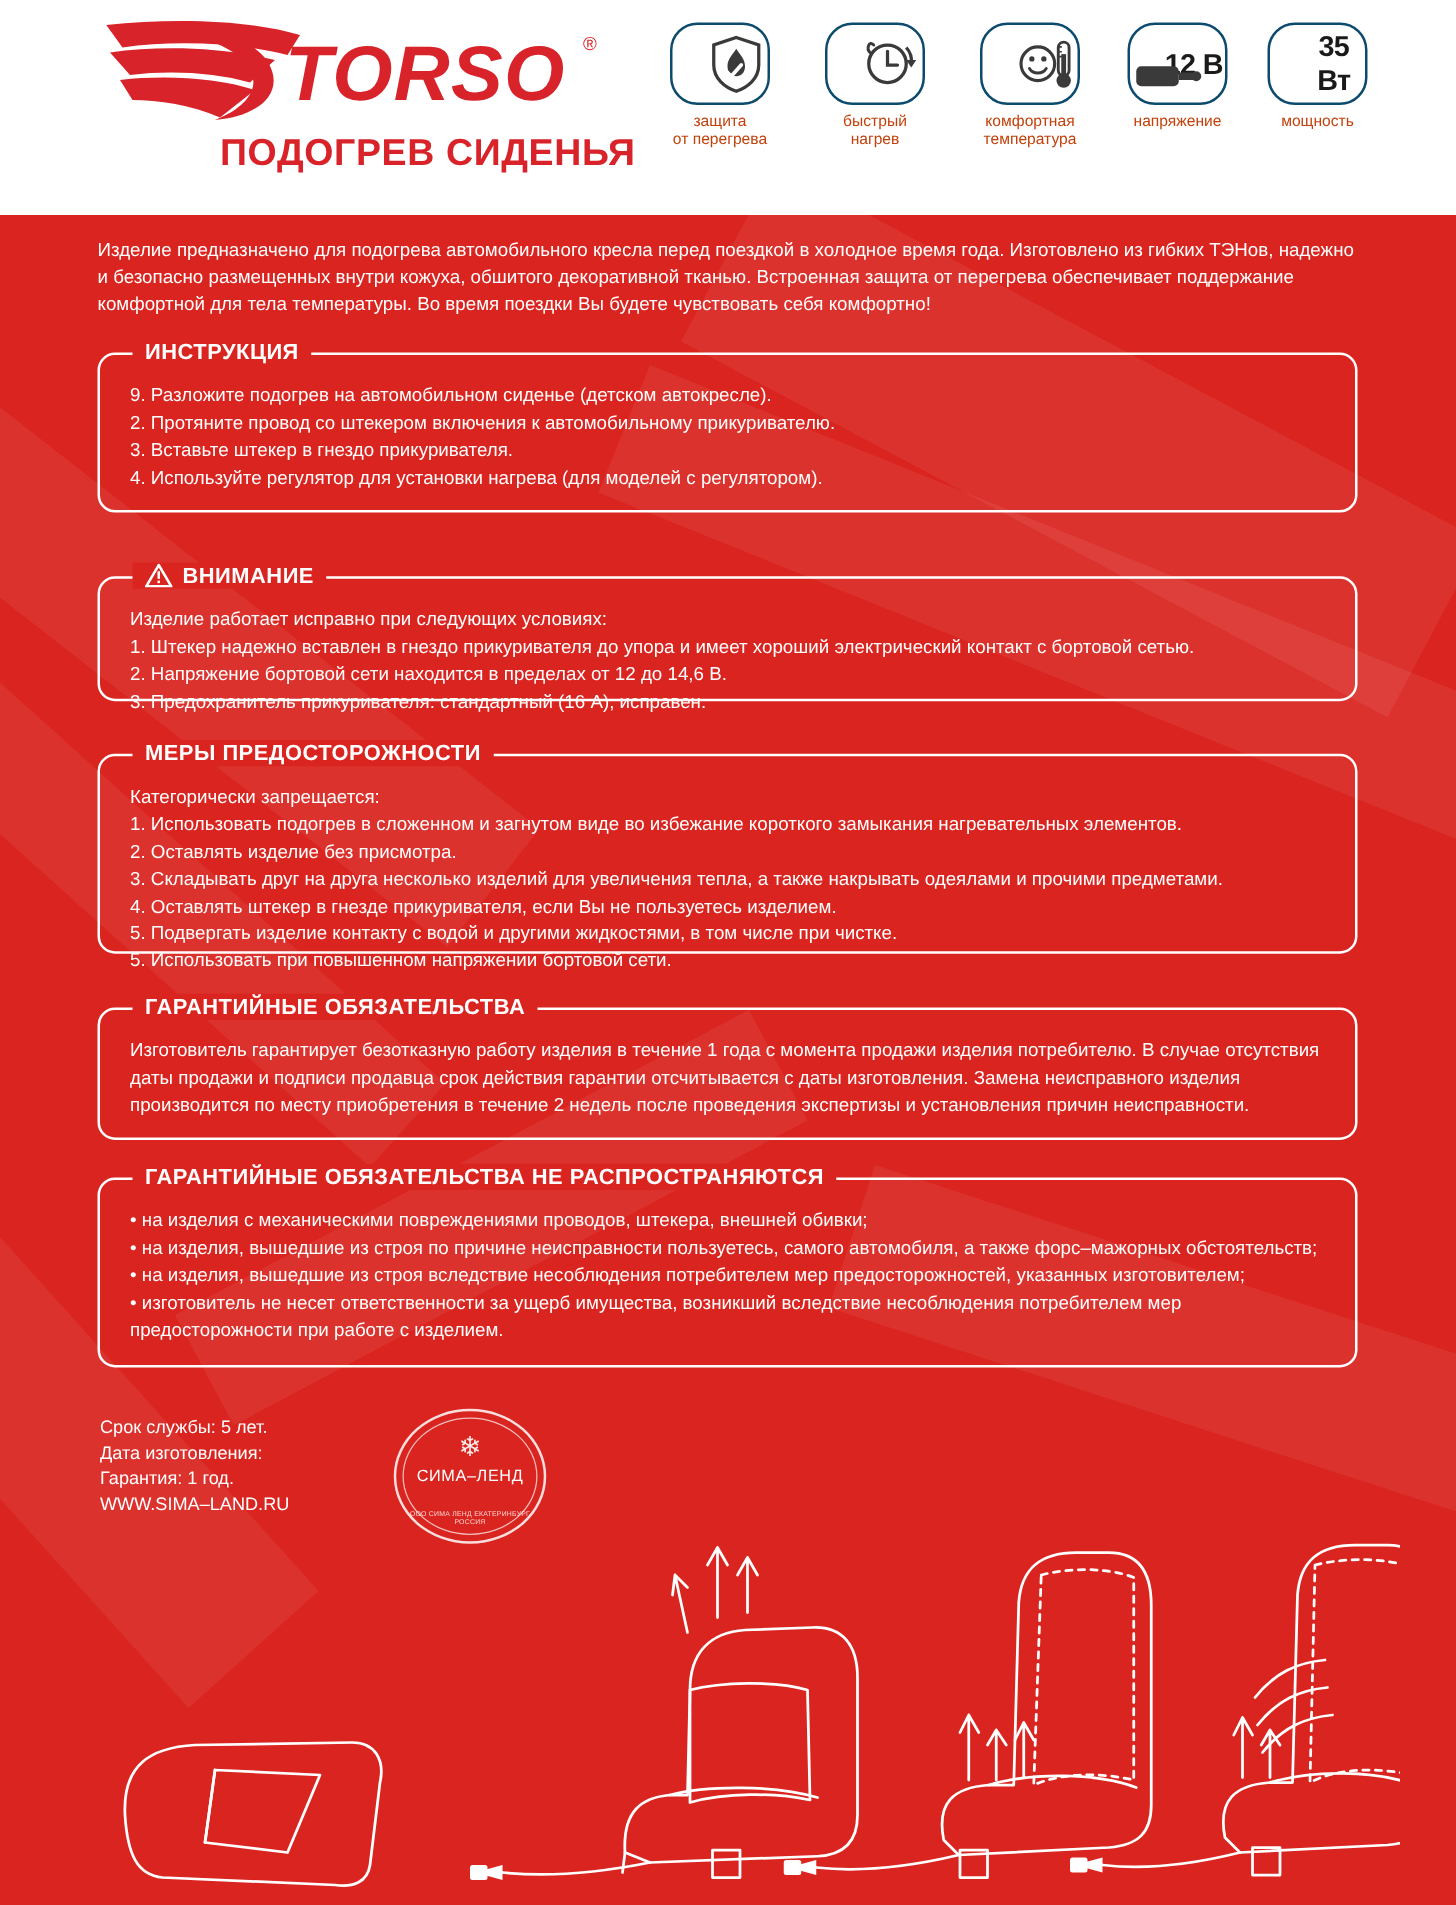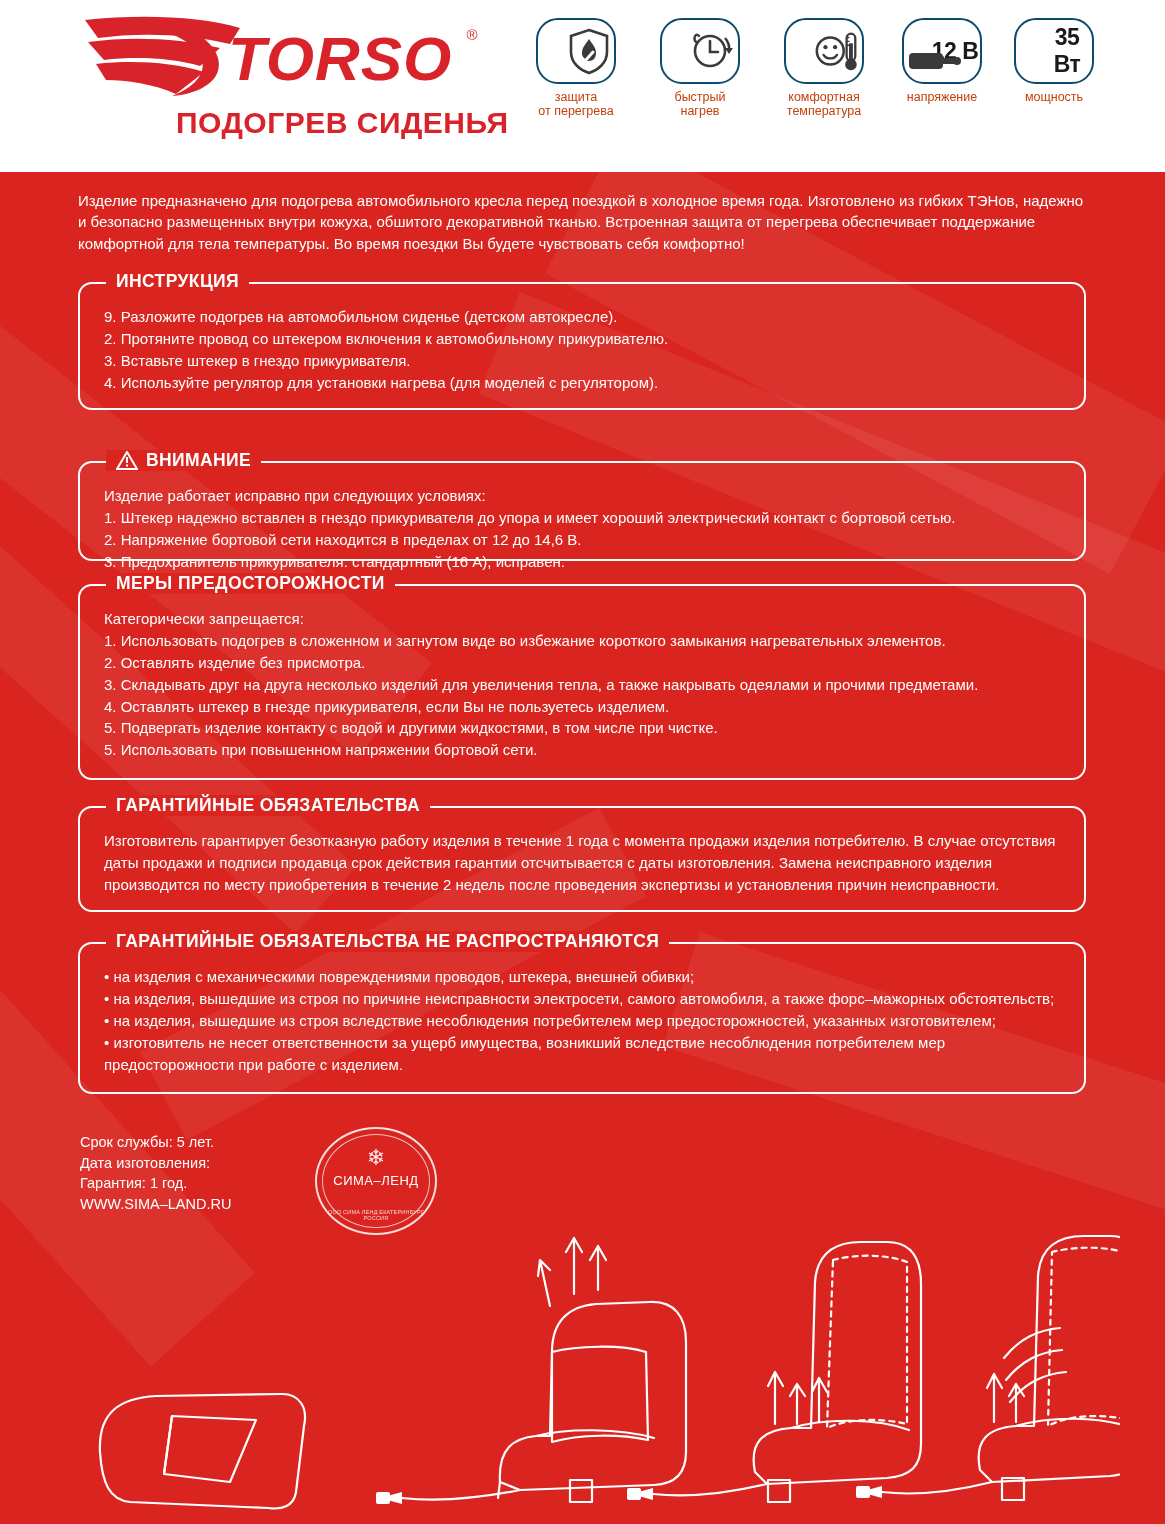--- a/index.html
+++ b/index.html
@@ -311,21 +311,21 @@
         <span>ВНИМАНИЕ</span>
       </div>
       <div class="sec-body">
         <p>Изделие работает исправно при следующих условиях:</p>
         <p>1. Штекер надежно вставлен в гнездо прикуривателя до упора и имеет хороший электрический контакт с бортовой сетью.</p>
         <p>2. Напряжение бортовой сети находится в пределах от 12 до 14,6 В.</p>
         <p>3. Предохранитель прикуривателя: стандартный (16 А), исправен.</p>
       </div>
     </div>
 
-    <div class="section" style="top:412px;height:196px;">
+    <div class="section" style="top:431px;height:160px;">
       <div class="sec-title">МЕРЫ ПРЕДОСТОРОЖНОСТИ</div>
       <div class="sec-body">
         <p>Категорически запрещается:</p>
         <p>1. Использовать подогрев в сложенном и загнутом виде во избежание короткого замыкания нагревательных элементов.</p>
         <p>2. Оставлять изделие без присмотра.</p>
         <p>3. Складывать друг на друга несколько изделий для увеличения тепла, а также накрывать одеялами и прочими предметами.</p>
         <p>4. Оставлять штекер в гнезде прикуривателя, если Вы не пользуетесь изделием.</p>
         <p>5. Подвергать изделие контакту с водой и другими жидкостями, в том числе при чистке.</p>
         <p>5. Использовать при повышенном напряжении бортовой сети.</p>
       </div>
@@ -335,21 +335,21 @@
       <div class="sec-title">ГАРАНТИЙНЫЕ ОБЯЗАТЕЛЬСТВА</div>
       <div class="sec-body">
         <p>Изготовитель гарантирует безотказную работу изделия в течение 1 года с момента продажи изделия потребителю. В случае отсутствия даты продажи и подписи продавца срок действия гарантии отсчитывается с даты изготовления. Замена неисправного изделия производится по месту приобретения в течение 2 недель после проведения экспертизы и установления причин неисправности.</p>
       </div>
     </div>
 
     <div class="section" style="top:770px;height:152px;">
       <div class="sec-title">ГАРАНТИЙНЫЕ ОБЯЗАТЕЛЬСТВА НЕ РАСПРОСТРАНЯЮТСЯ</div>
       <div class="sec-body">
         <p>• на изделия с механическими повреждениями проводов, штекера, внешней обивки;</p>
-        <p>• на изделия, вышедшие из строя по причине неисправности электросети, самого автомобиля, а также форс–мажорных обстоятельств;</p>
+        <p>• на изделия, вышедшие из строя по причине неисправности пользуетесь, самого автомобиля, а также форс–мажорных обстоятельств;</p>
         <p>• на изделия, вышедшие из строя вследствие несоблюдения потребителем мер предосторожностей, указанных изготовителем;</p>
         <p>• изготовитель не несет ответственности за ущерб имущества, возникший вследствие несоблюдения потребителем мер</p>
         <p>  предосторожности при работе с изделием.</p>
       </div>
     </div>
 
     <div class="footer-info">
       <div>Срок службы: 5 лет.</div>
       <div>Дата изготовления:</div>
       <div>Гарантия: 1 год.</div>

